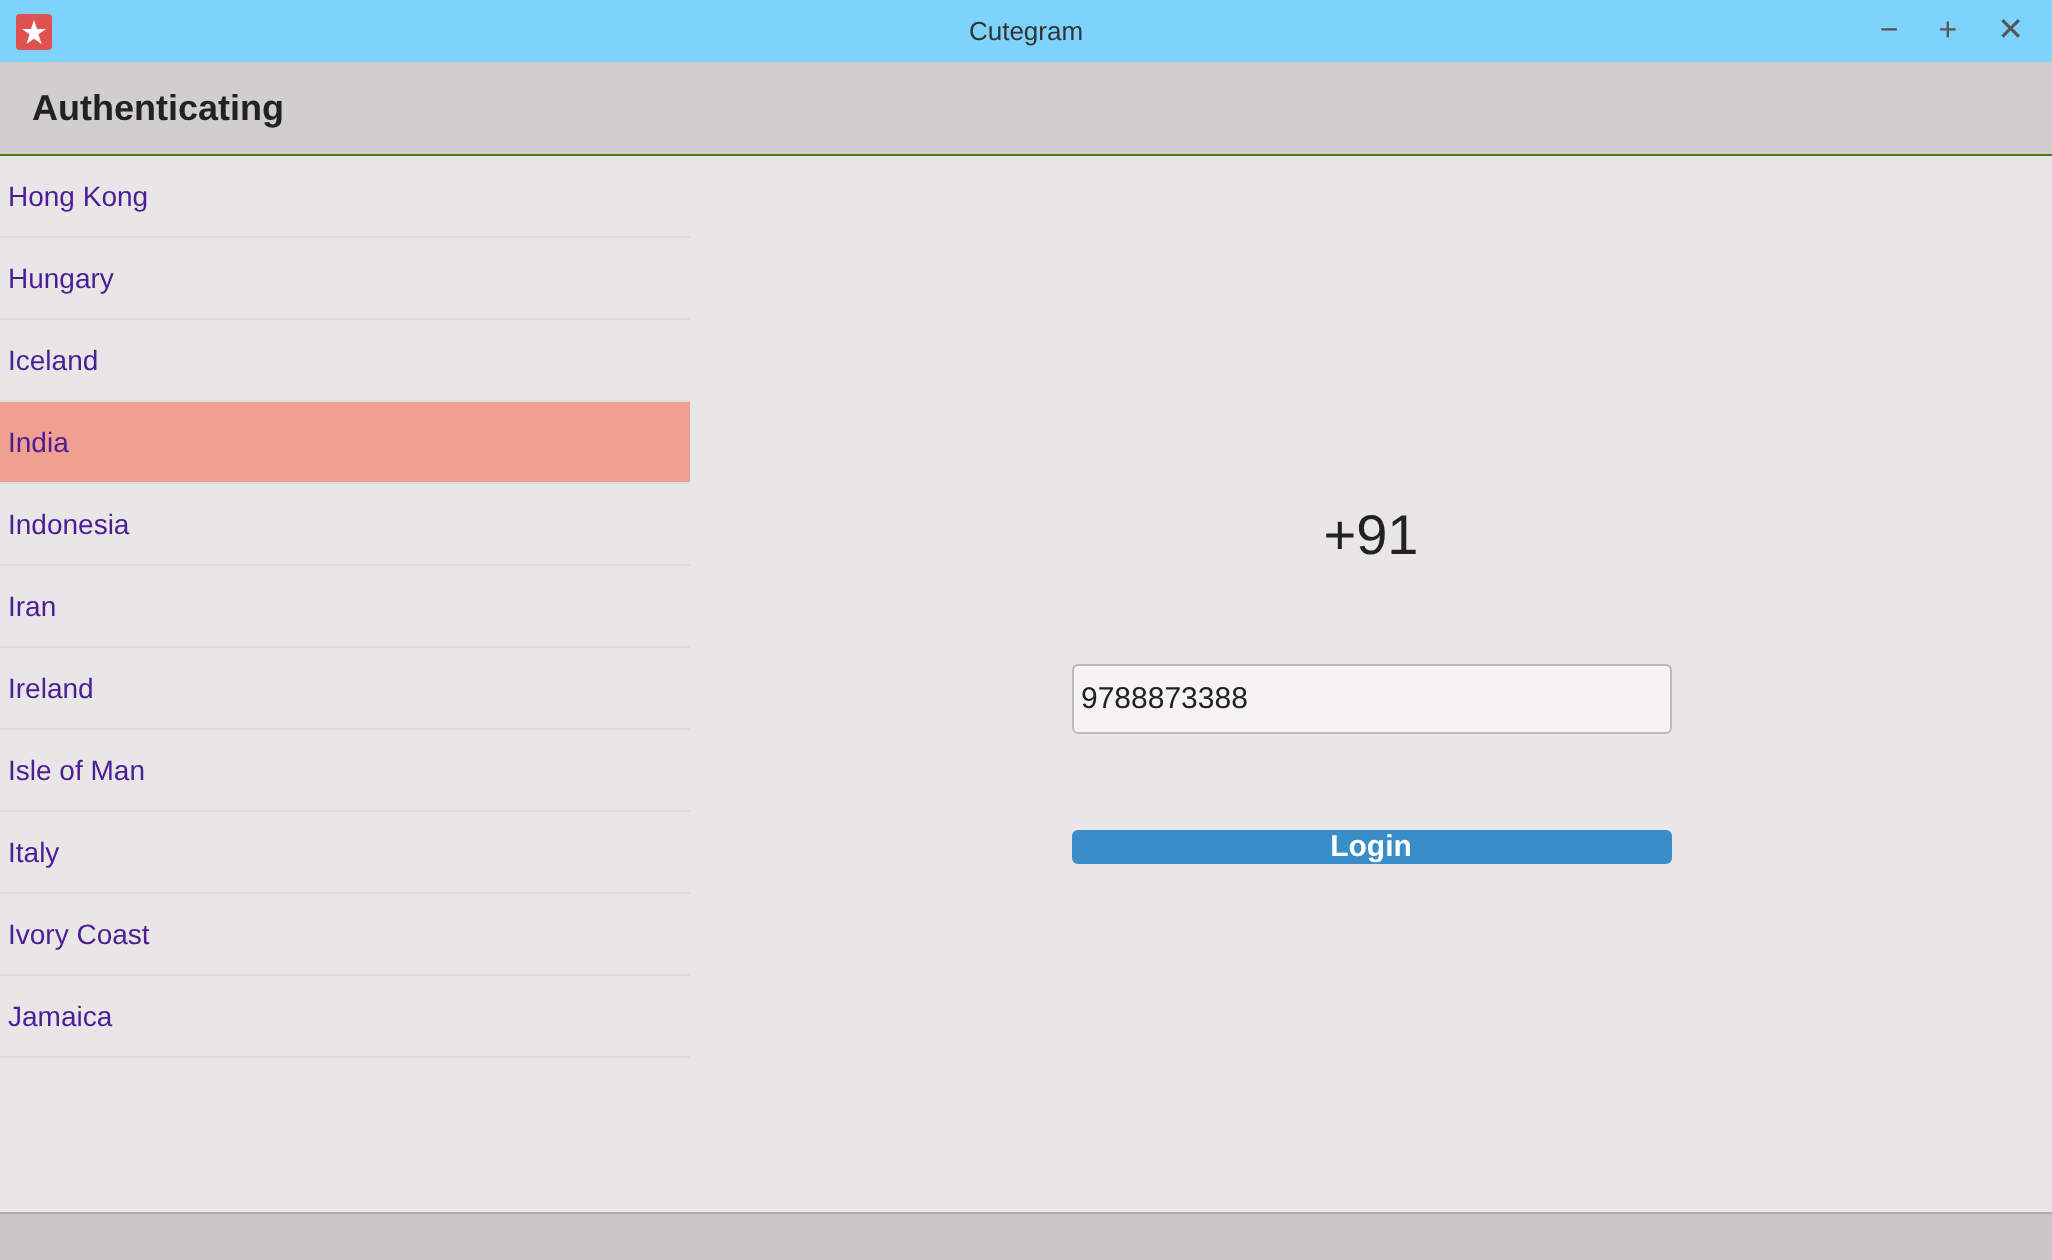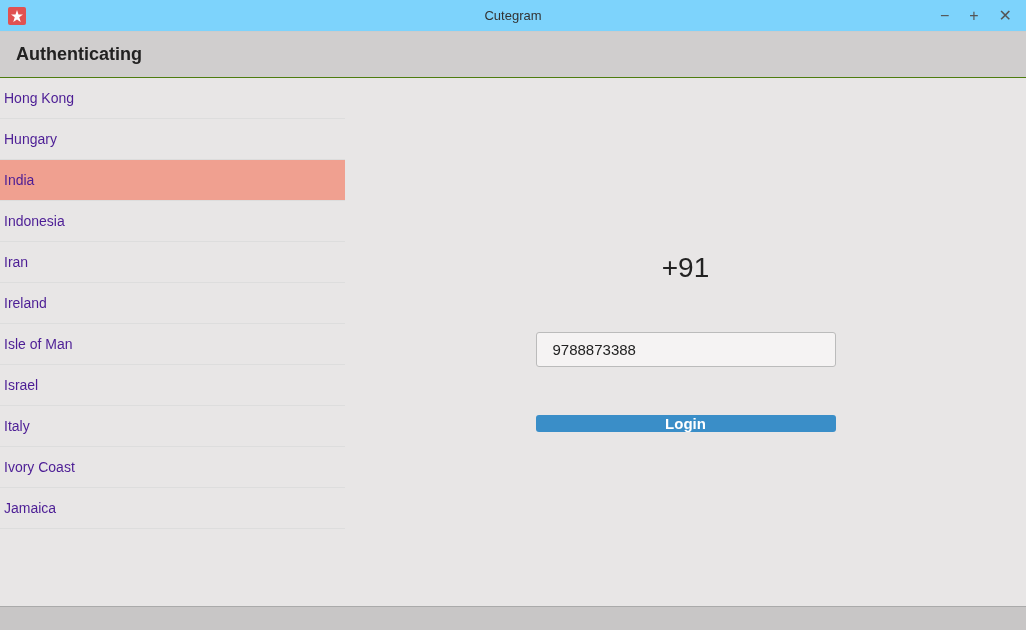--- a/index.html
+++ b/index.html
@@ -116,21 +116,21 @@
 
     .phone-code {
       font-size: 28px;
       font-weight: 500;
       color: #222;
       margin-bottom: 16px;
     }
 
     .phone-input {
       width: 300px;
-      padding: 8px 16px;
+      padding: 8px 4px;
       font-size: 15px;
       border: 1px solid #bbb;
       background: #f5f3f3;
       border-radius: 3px;
       margin-bottom: 16px;
       outline: none;
       color: #222;
     }
 
     .login-btn {
@@ -187,26 +187,26 @@
 <div class="app-header">
   <span>Authenticating</span>
 </div>
 
 <div class="main-content">
 
   <div class="country-list" id="country-list">
 
   <div class="country-item">Hong Kong</div>
       <div class="country-item">Hungary</div>
+      <div class="country-item">Iceland</div>
       <div class="country-item selected">India</div>
       <div class="country-item">Indonesia</div>
       <div class="country-item">Iran</div>
       <div class="country-item">Ireland</div>
       <div class="country-item">Isle of Man</div>
-      <div class="country-item">Israel</div>
       <div class="country-item">Italy</div>
       <div class="country-item">Ivory Coast</div>
       <div class="country-item">Jamaica</div>
     </div>
 
   <div class="right-panel">
     <div class="phone-code">+91</div>
     <input class="phone-input" type="text" value="9788873388" style="">
     <button class="login-btn">Login</button>
   </div>

